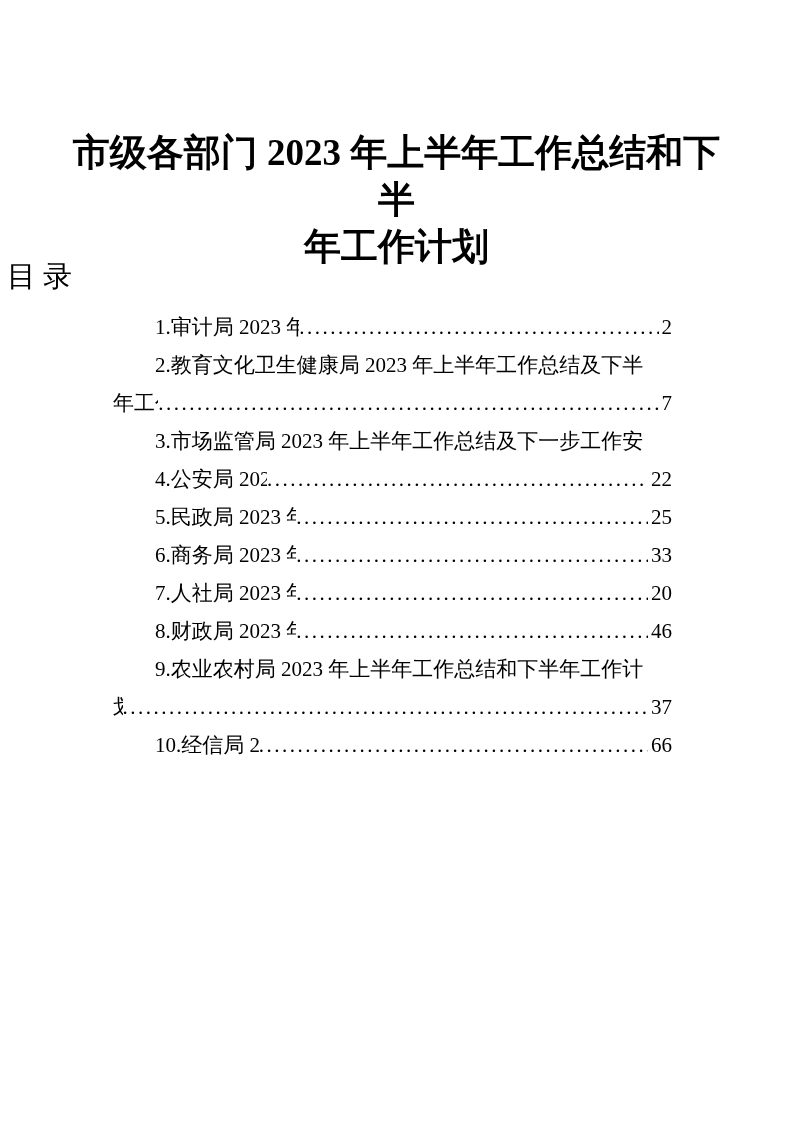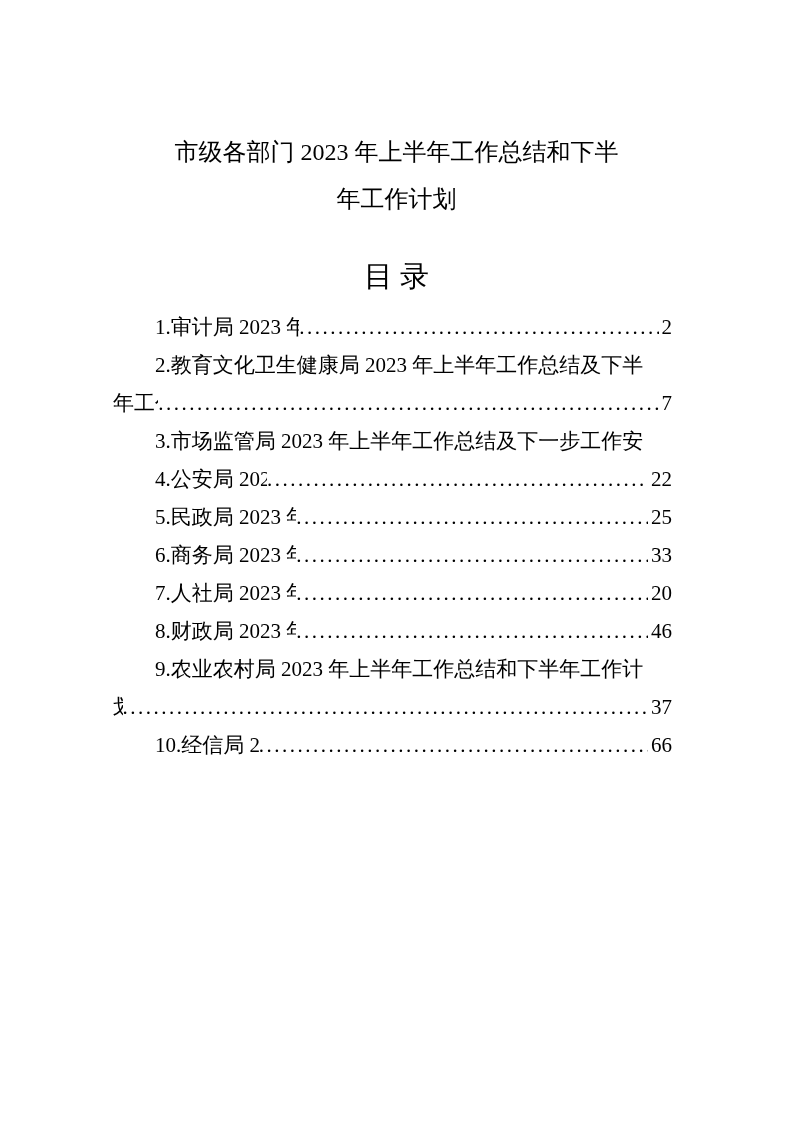--- a/index.html
+++ b/index.html
@@ -16,30 +16,29 @@
     color: #000000;
     font-family: "Liberation Serif", "DejaVu Serif", serif;
     overflow: hidden;
   }
   .doc-title {
     position: absolute;
     top: 129px;
     left: 60px;
     right: 60px;
     text-align: center;
-    font-size: 24px;
+    font-size: 37px;
     line-height: 47px;
-    font-weight: normal;
+    font-weight: bold;
   }
   .toc-heading {
     position: absolute;
     top: 257px;
     left: 0;
     right: 0;
-    text-align: center;
     font-size: 29px;
     line-height: 38px;
     letter-spacing: 7px;
     padding-left: 7px; 
   }
   .toc-list {
     position: absolute;
     top: 308px;
     left: 113px;
     width: 559px;

